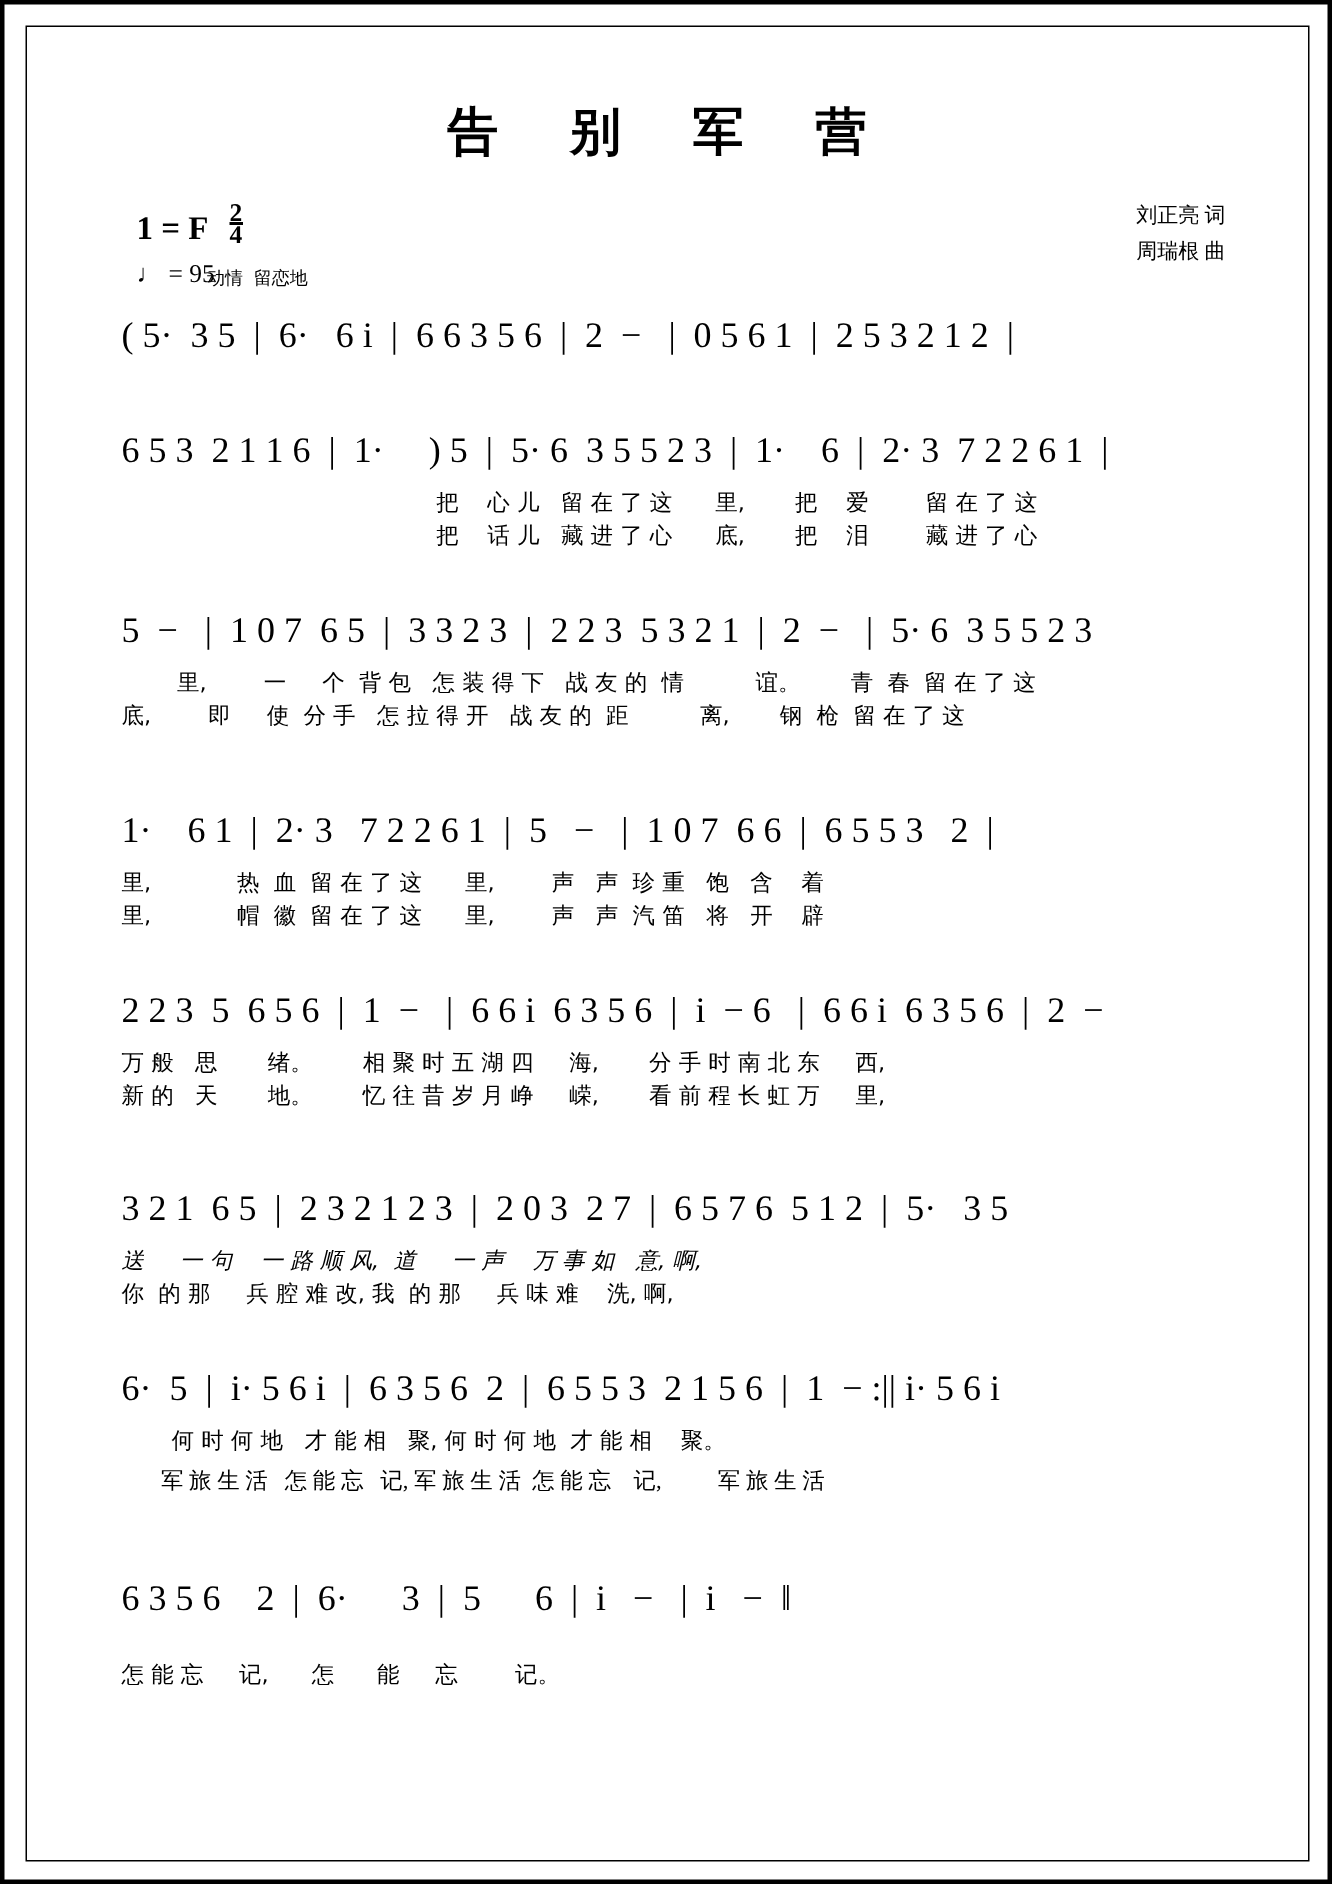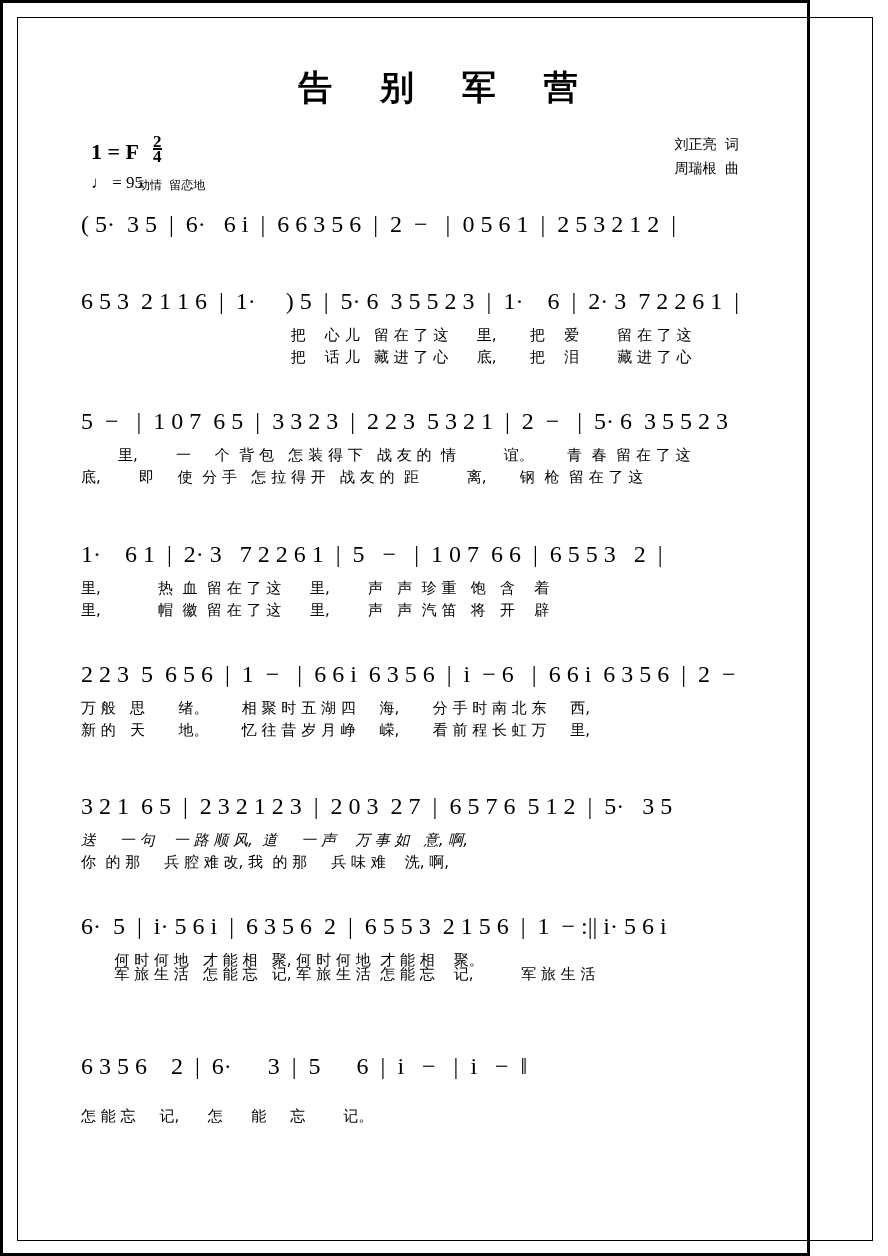--- a/index.html
+++ b/index.html
@@ -11,21 +11,21 @@
     width: 888px;
     height: 1256px;
     position: relative;
     font-family: "Liberation Serif", serif;
     color: #000;
     overflow: hidden;
   }
   .page {
     position: absolute;
     left: 0; top: 0;
-    width: 810px;
+    width: 888px;
     height: 1256px;
     border: 3px solid #000;
     box-sizing: border-box;
     background: #fff;
   }
   .inner {
     position: absolute;
     left: 14px; top: 14px;
     width: 856px;
     height: 1224px;
@@ -79,21 +79,21 @@
     font-size: 12px;
     font-family: Liberation Mono, monospace;
   }
   .credits {
     position: absolute;
     right: 68px;
     top: 130px;
     font-size: 14px;
     text-align: right;
     line-height: 24px;
-    font-family: Liberation Mono, monospace;
+    font-family: Liberation Serif, serif;
   }
   
   .system {
     position: absolute;
     left: 0;
     width: 888px;
   }
   .notes {
     position: absolute;
     left: 78px;
@@ -177,21 +177,21 @@
 
   <div class="system" style="top:790px;">
     <div class="notes" style="top:0;">3 2 1  6 5  |  2 3 2 1 2 3  |  2 0 3  2 7  |  6 5 7 6  5 1 2  |  5·   3 5</div>
     <div class="lyric" style="top:38px;font-style:italic;">送     一 句    一 路 顺 风,  道     一 声    万 事 如   意, 啊,</div>
     <div class="lyric" style="top:60px;">你  的 那     兵 腔 难 改, 我  的 那     兵 味 难    洗, 啊,</div>
   </div>
 
   <div class="system" style="top:910px;">
     <div class="notes" style="top:0;">6·  5  |  i· 5 6 i  |  6 3 5 6  2  |  6 5 5 3  2 1 5 6  |  1  − :|| i· 5 6 i</div>
     <div class="lyric" style="top:38px;">       何 时 何 地   才 能 相   聚, 何 时 何 地  才 能 相    聚。</div>
-    <div class="lyric" style="top:52px;">       军 旅 生 活   怎 能 忘   记, 军 旅 生 活  怎 能 忘    记,          军 旅 生 活</div>
+    <div class="lyric" style="top:65px;font-family:Liberation Serif, serif;">       军 旅 生 活   怎 能 忘   记, 军 旅 生 活  怎 能 忘    记,          军 旅 生 活</div>
   </div>
 
   <div class="system" style="top:1050px;">
     <div class="notes" style="top:0;">6 3 5 6    2  |  6·      3  |  5      6  |  i   −   |  i   −  ‖</div>
     <div class="lyric" style="top:44px;margin-top:10px;">怎 能 忘     记,      怎      能     忘        记。</div>
   </div>
 
 </div>
 
 </body></html>

